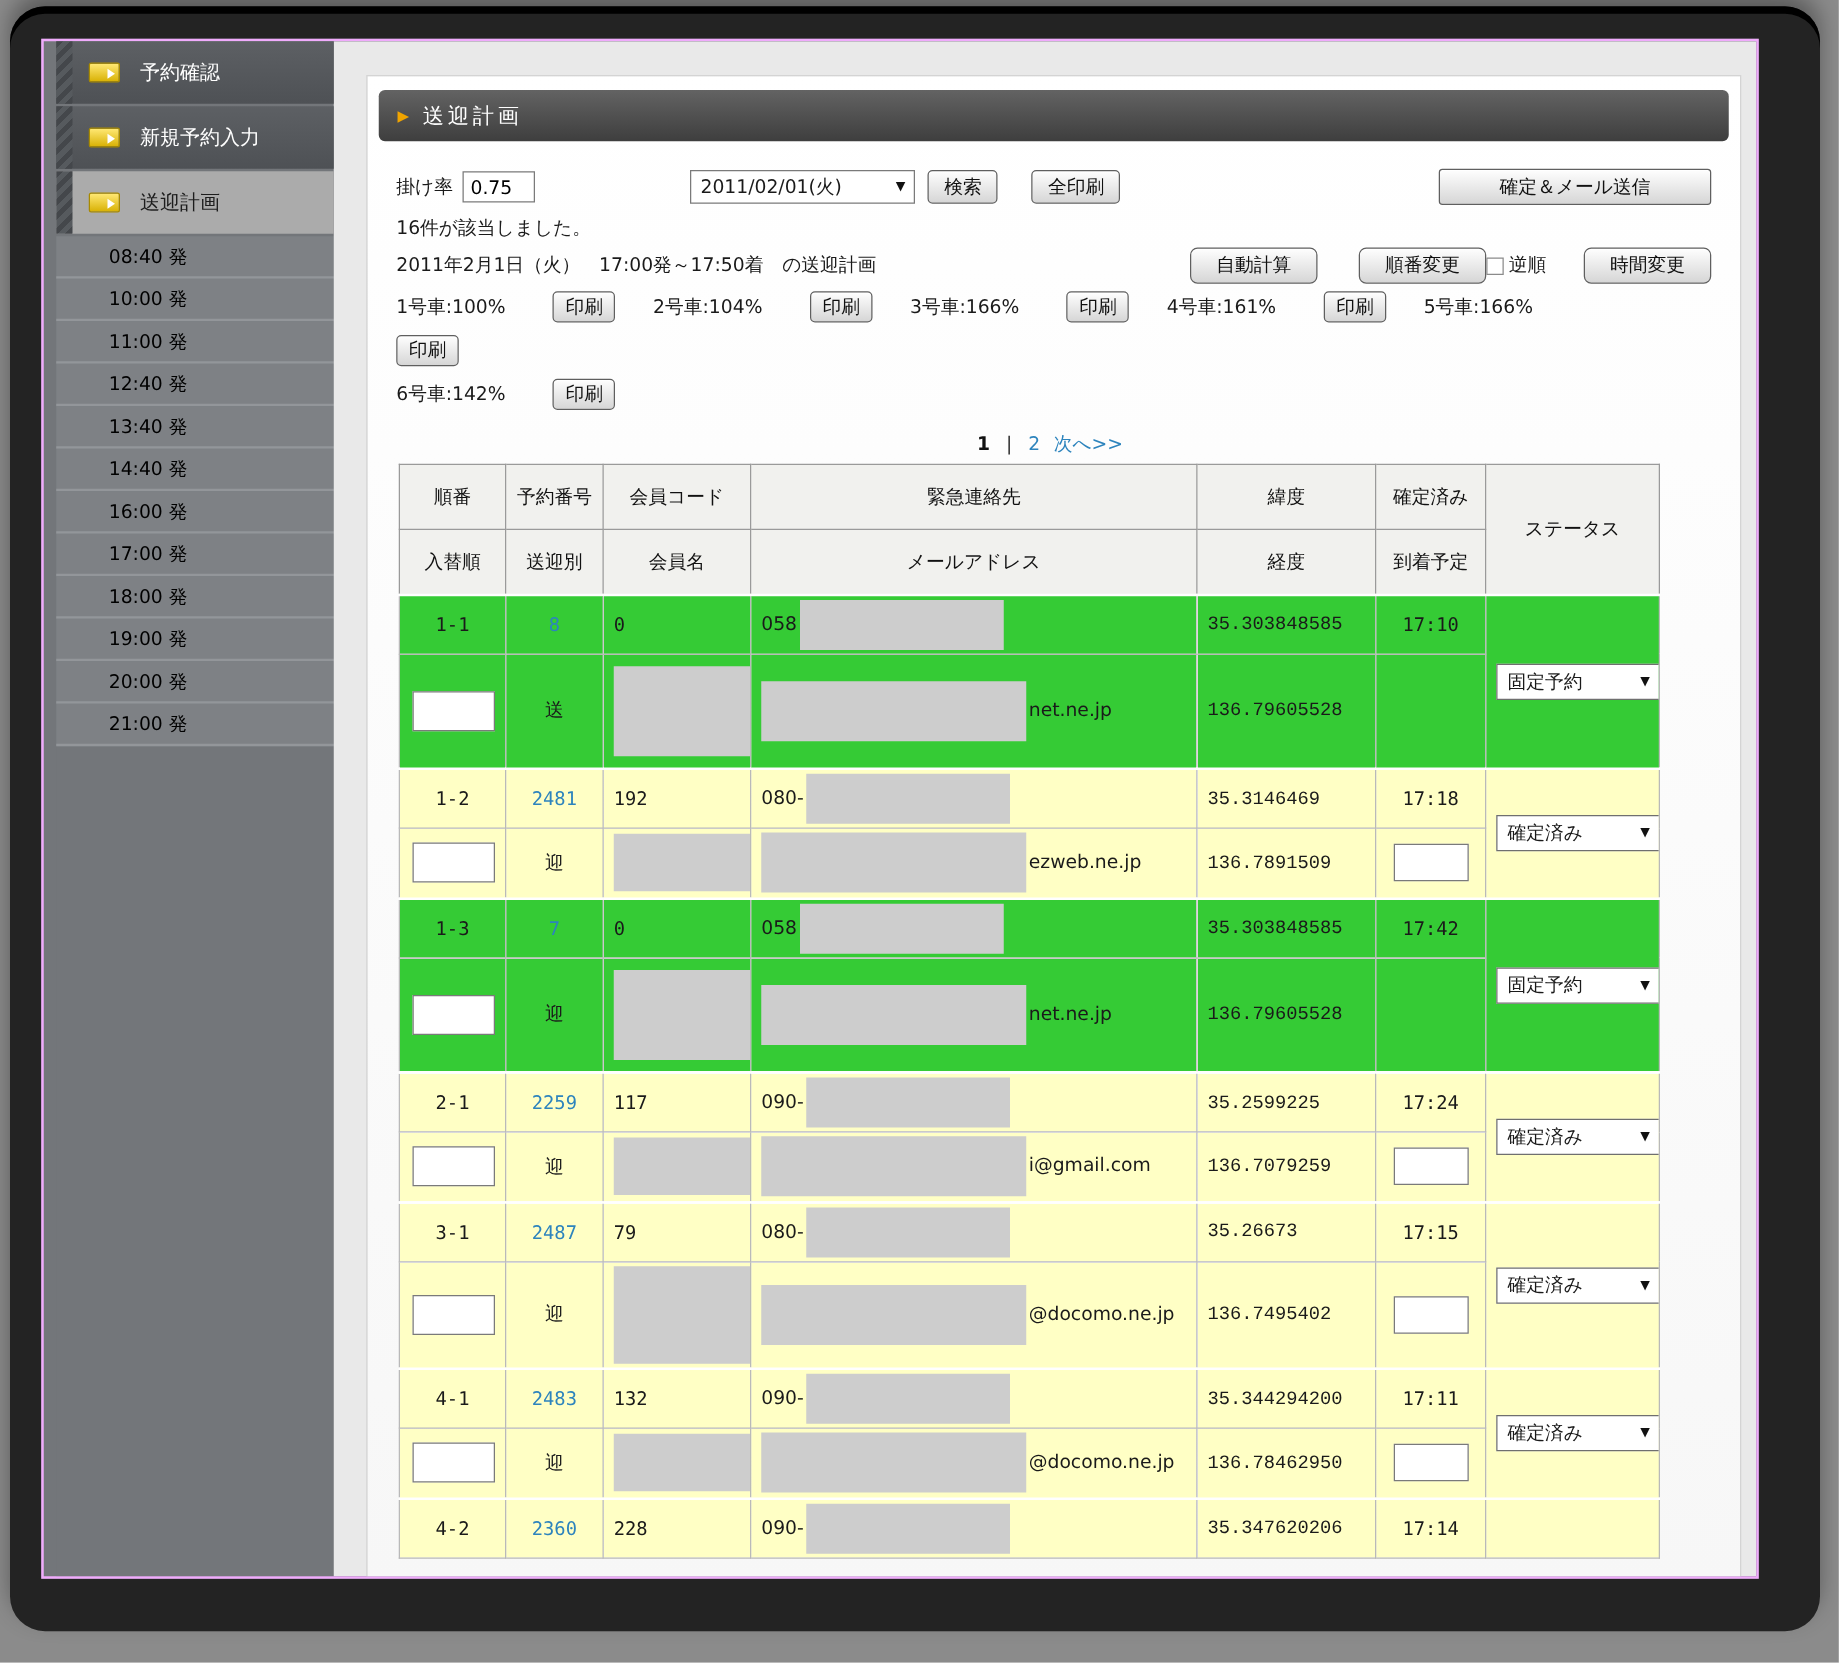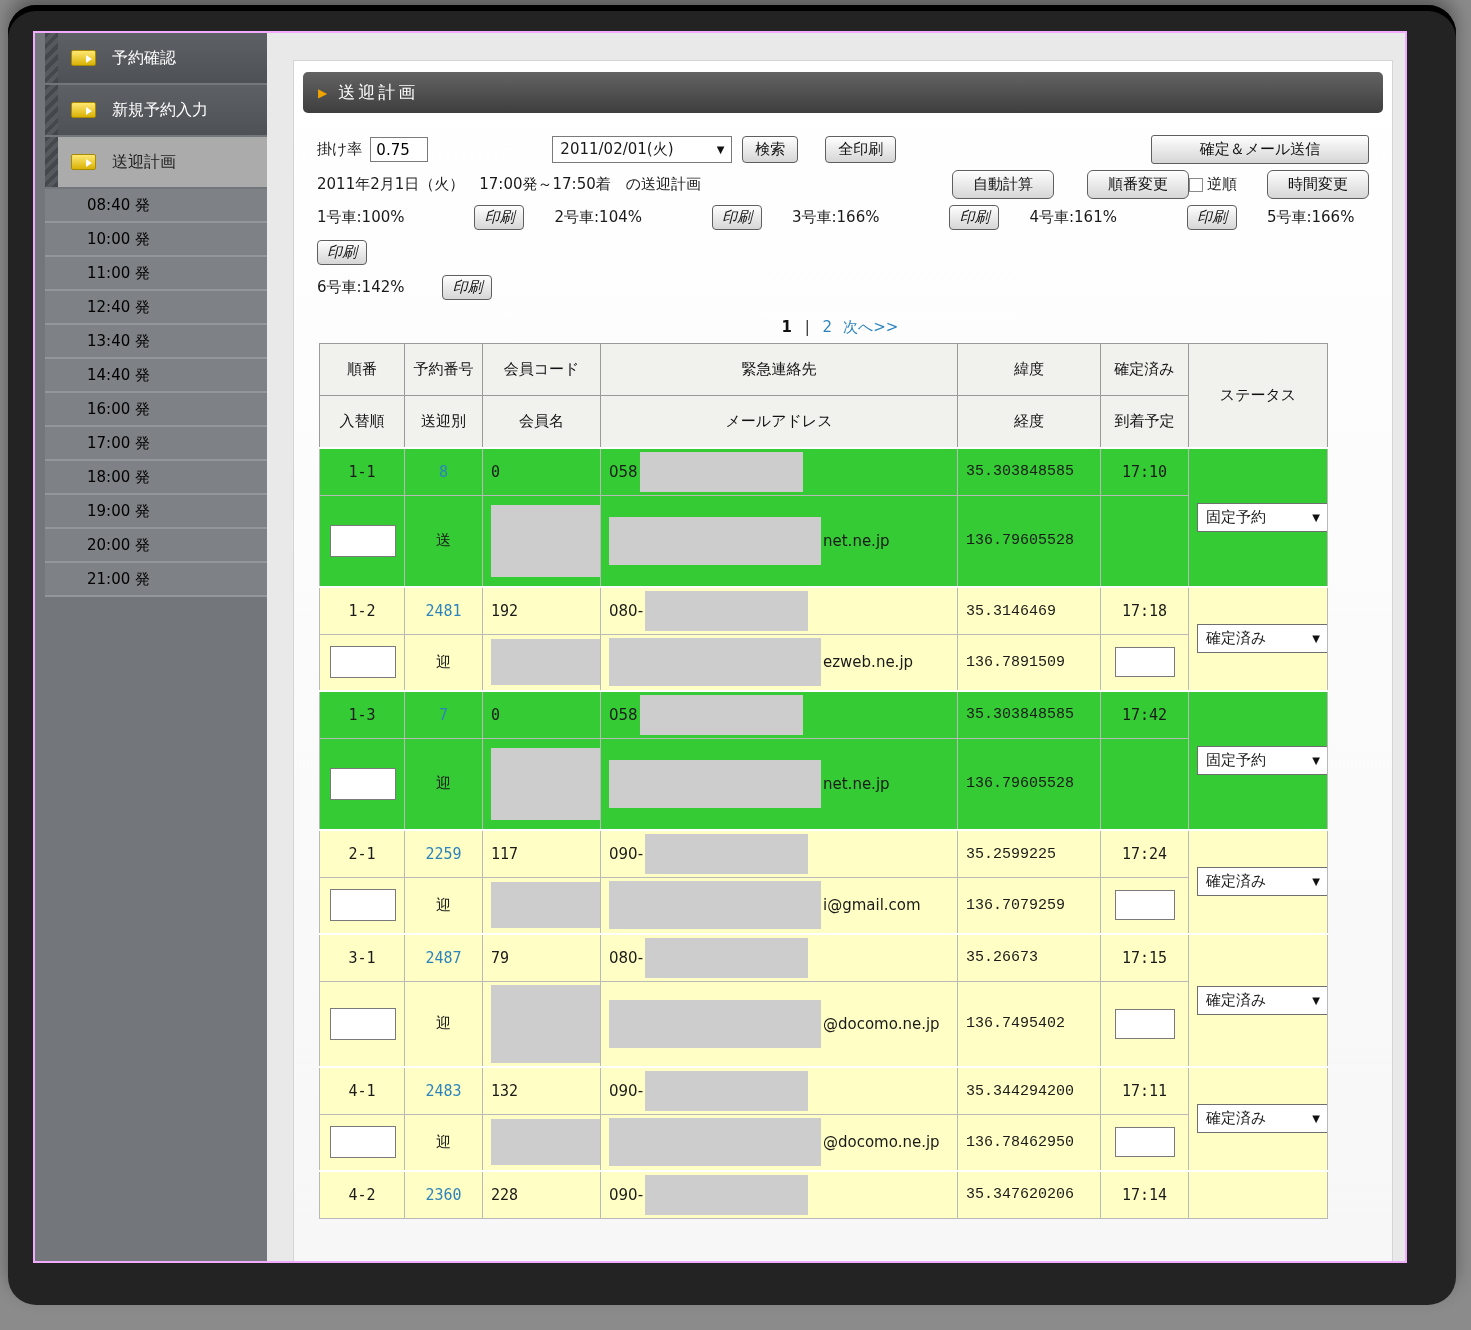--- a/index.html
+++ b/index.html
@@ -82,32 +82,32 @@
     border:1px solid #5f5f5f; border-radius:4px; padding:3px 12px;
     font-size:15px; text-align:center; cursor:pointer; color:#111;
     box-shadow:0 1px 0 rgba(255,255,255,.8) inset;
   }
   .btn-search { margin-left:10px; }
   .btn-print-all { margin-left:27px; }
   .btn-confirm { margin-left:auto; width:218px; padding:4px 0; border-radius:3px; }
   .btn-auto { margin-left:auto; padding:4px 20px; border-radius:6px; }
   .btn-order { margin-left:33px; padding:4px 20px; border-radius:6px;text-align:right; }
   .btn-time { margin-left:30px; padding:4px 20px; border-radius:6px; }
-  .btn-print { padding:2px 9px; margin:0 0 0 8px;font-style:italic; }
+  .btn-print { padding:2px 9px; margin:0 0 0 8px; }
 
   .result-line { margin:9px 0 6px; }
   .plan-line { margin:6px 0; }
   .checkbox-group { display:flex; align-items:center; }
   .checkbox {
     width:14px; height:14px; background:#fff; border:1px solid #8a8a8a;
     display:inline-block; margin-right:4px; cursor:pointer;
   }
   .achievement-label { margin:8px 0 10px; }
   .vehicle-line { display:flex; align-items:center; margin-bottom:10px; flex-wrap:wrap; }
-  .vehicle-item { margin-right:30px; display:flex; align-items:center;gap:32px; }
+  .vehicle-item { margin-right:30px; display:flex; align-items:center; }
   .vehicle-item:last-child { margin-right:0; }
 
   .pagination { text-align:center; margin:18px 0 6px; font-size:15px; }
   .page-current { font-weight:bold; color:#111; }
   .page-sep { margin:0 8px; color:#333; }
   .page-link { color:#2d84bd; cursor:pointer; text-decoration:none; margin-right:6px; }
 
   
   table.plan { border-collapse:collapse; width:1008px; margin:4px 0 0 2px; table-layout:fixed; }
   .plan th {
@@ -204,20 +204,21 @@
           <input class="text-input rate-input" value="0.75" style="">
           <div class="fake-select date-select">
             <span>2011/02/01(火)</span>
             <span class="sel-arrow">▼</span>
           </div>
           <span class="btn btn-search">検索</span>
           <span class="btn btn-print-all">全印刷</span>
           <span class="btn btn-confirm">確定＆メール送信</span>
         </div>
 
+        <div class="result-line">16件が該当しました。</div>
 
         <div class="row-flex plan-line">
           <span>2011年2月1日（火）　17:00発～17:50着　の送迎計画</span>
           <span class="btn btn-auto">自動計算</span>
           <span class="btn btn-order">順番変更</span>
           <span class="checkbox-group">
             <span class="checkbox"></span>
             <span>逆順</span>
           </span>
           <span class="btn btn-time">時間変更</span>

